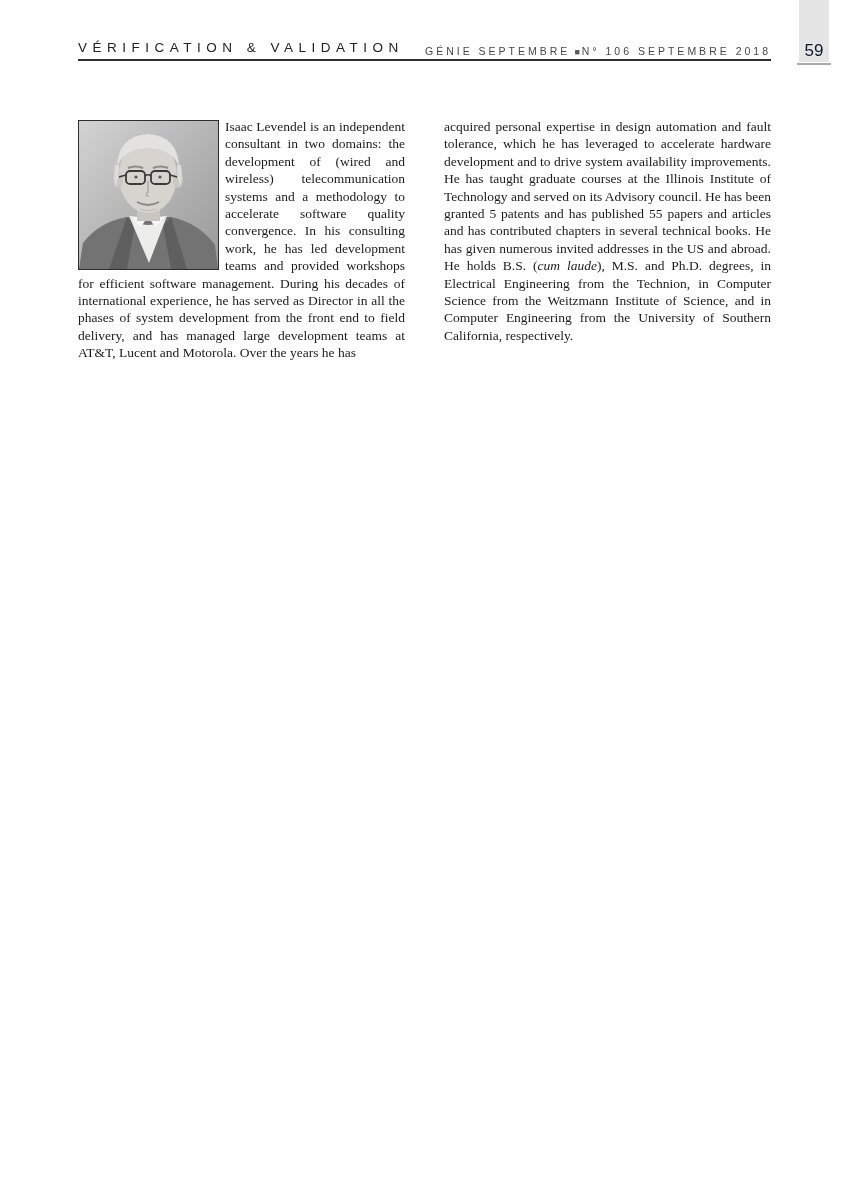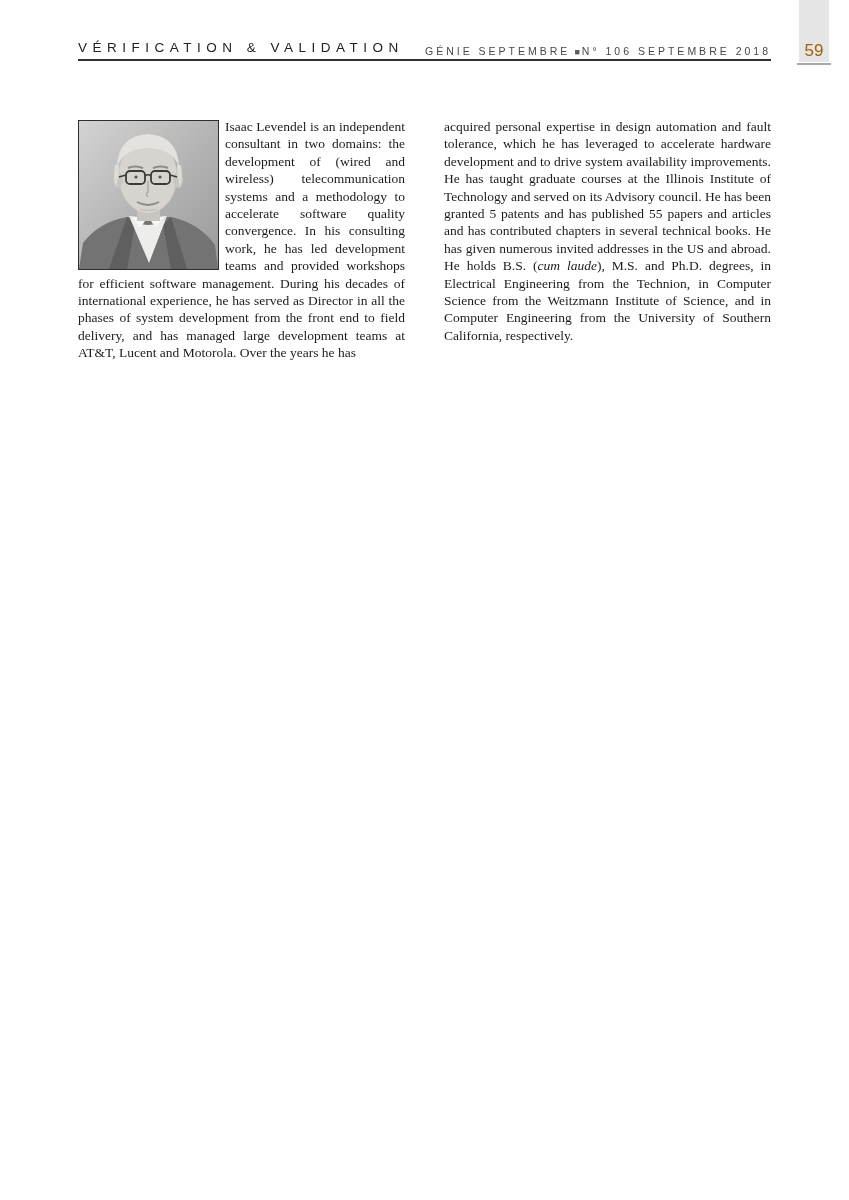--- a/index.html
+++ b/index.html
@@ -33,21 +33,21 @@
     width:693px; height:2px; background:#303030;
   }
   .pagebox {
     position:absolute; left:799px; top:0;
     width:30px; height:62px; background:#e5e5e5;
     display:flex; align-items:flex-end; justify-content:center;
     padding-bottom:3px;
   }
   .pagebox .num {
     font-family:"Liberation Sans", sans-serif;
-    font-size:17px; color:#a16207; line-height:1;
+    font-size:17px; color:#0f172a; line-height:1;
   }
   .pagebox-line {
     position:absolute; left:797px; top:63px;
     width:34px; height:2px; background:#a9a9a9;
   }
   
   .col {
     position:absolute; top:118px; width:327px;
     font-size:13.5px; line-height:17.4px;
     text-align:justify; color:#1b1b1b;

